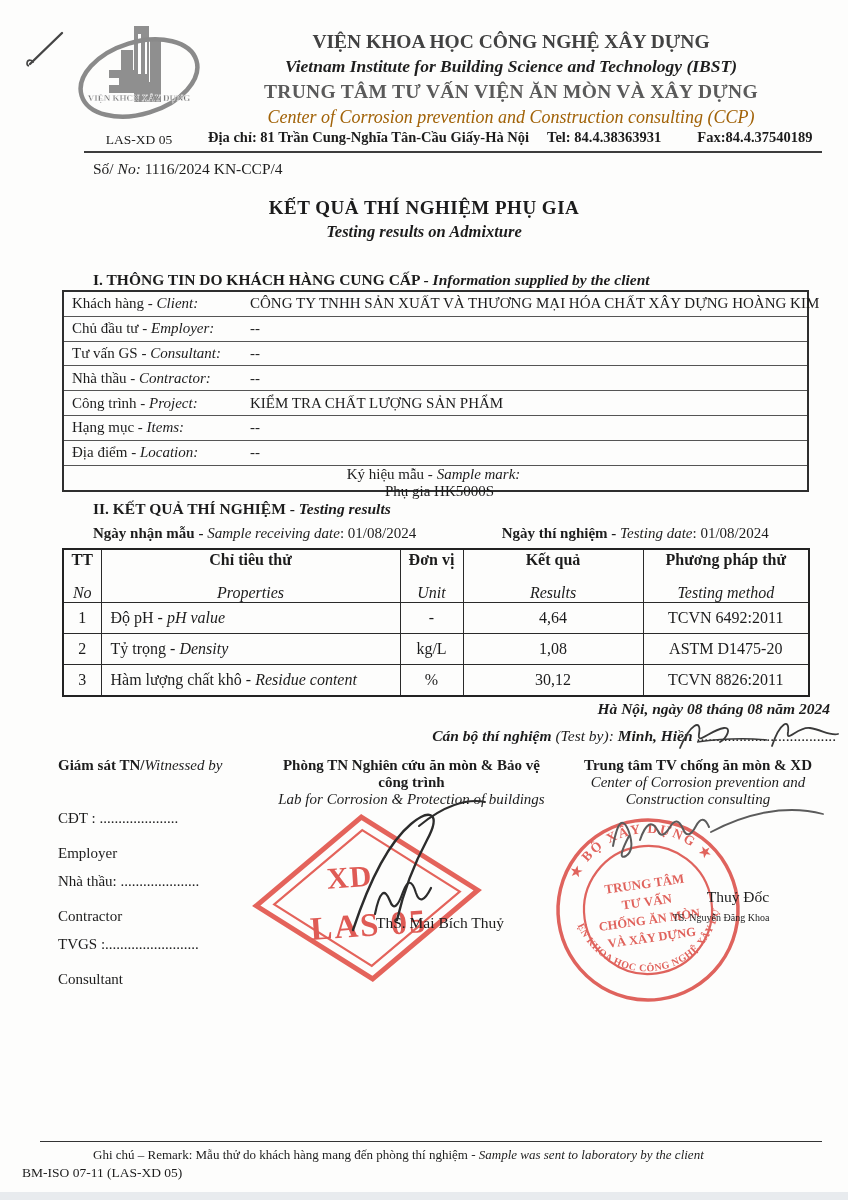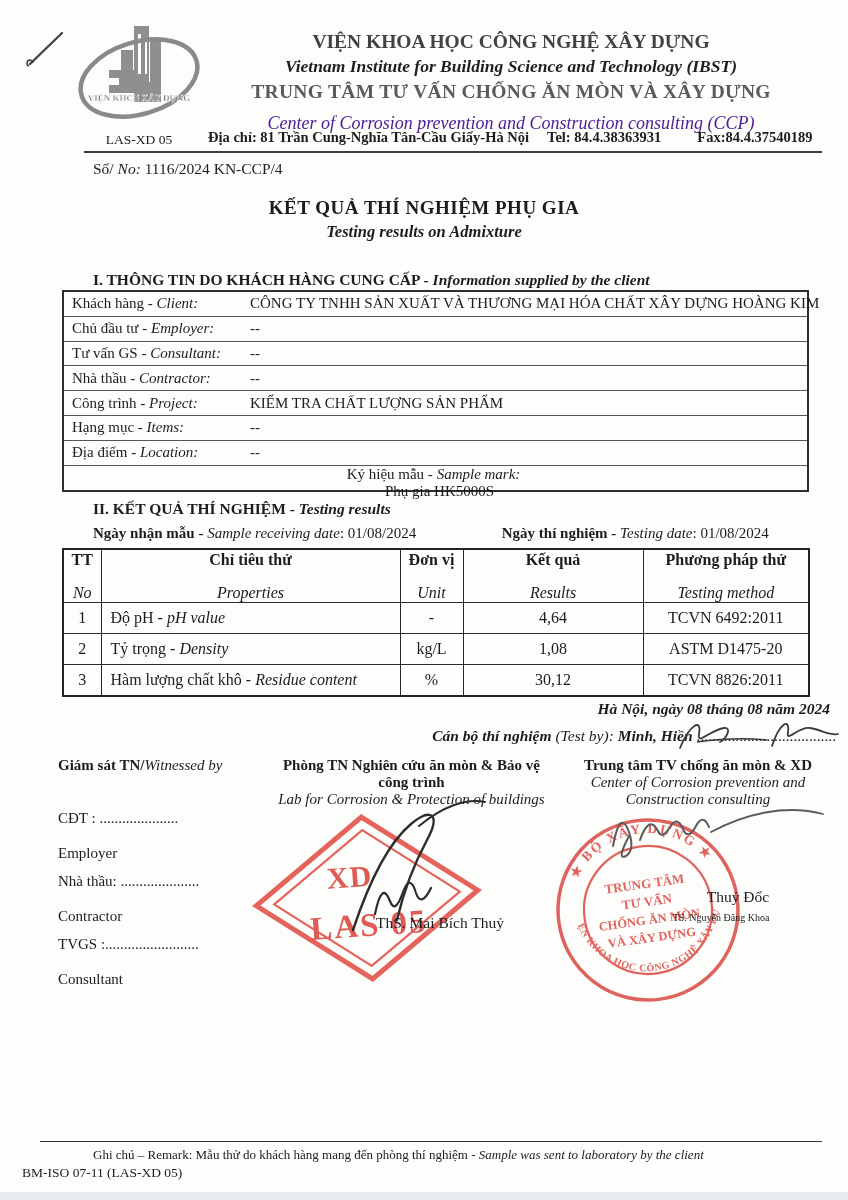--- a/index.html
+++ b/index.html
@@ -8,21 +8,21 @@
   .b{font-weight:bold;}
   .i{font-style:italic;}
   .bi{font-weight:bold;font-style:italic;}
   
   .pen-mark{position:absolute;left:22px;top:24px;}
   .logo{position:absolute;left:76px;top:20px;}
   .head-text{position:absolute;left:195px;top:30px;width:632px;text-align:center;line-height:1.25;}
   .ht1{font-size:19.5px;font-weight:bold;color:#424242;}
   .ht2{font-size:17.5px;font-weight:bold;font-style:italic;color:#1e1e1e;margin-top:2px;}
   .ht3{font-size:19.5px;font-weight:bold;color:#5a5a5a;letter-spacing:.3px;margin-top:2px;}
-  .ht4{font-size:18px;font-style:italic;color:#4c1d95;margin-top:7px;}
+  .ht4{font-size:18px;font-style:italic;color:#a16207;margin-top:1px;}
   .las{position:absolute;left:82px;top:132px;width:114px;text-align:center;font-size:13.5px;}
   .addr{position:absolute;left:208px;top:129px;width:628px;font-size:14.5px;font-weight:bold;white-space:nowrap;}
   .addr .gap1{margin-left:18px;} .addr .gap2{margin-left:36px;}
   .rule1{position:absolute;left:84px;right:26px;top:151px;border-top:2.5px solid #3d3d3d;}
   .sono{position:absolute;left:93px;top:160px;font-size:15.5px;}
   
   .title{position:absolute;left:0;top:197px;width:848px;text-align:center;}
   .title .tl1{font-size:19px;font-weight:bold;letter-spacing:.5px;}
   .title .tl2{font-size:16.5px;font-weight:bold;font-style:italic;margin-top:3px;}
   
@@ -94,21 +94,21 @@
       <rect x="62" y="14" width="3" height="40"></rect>
       <rect x="69" y="22" width="2" height="32"></rect>
     </g>
     <ellipse cx="63" cy="58" rx="60" ry="36" fill="none" stroke="#8a8a8a" stroke-width="4.5" transform="rotate(-17 63 58)"></ellipse>
     <text x="63" y="81" text-anchor="middle" font-size="9" font-weight="bold" fill="#6e6e6e" stroke="#ffffff" stroke-width="0.3">VIỆN KHCN XÂY DỰNG</text>
   </svg>
 
   <div class="head-text">
     <div class="ht1">VIỆN KHOA HỌC CÔNG NGHỆ XÂY DỰNG</div>
     <div class="ht2">Vietnam Institute for Building Science and Technology (IBST)</div>
-    <div class="ht3">TRUNG TÂM TƯ VẤN CHỐNG ĂN MÒN VÀ XÂY DỰNG</div>
+    <div class="ht3">TRUNG TÂM TƯ VẤN VIỆN ĂN MÒN VÀ XÂY DỰNG</div>
     <div class="ht4">Center of Corrosion prevention and Construction consulting (CCP)</div>
   </div>
 
   <div class="las">LAS-XD 05</div>
   <div class="addr">
     <span>Địa chỉ: 81 Trần Cung-Nghĩa Tân-Cầu Giấy-Hà Nội</span><span class="gap1">Tel: 84.4.38363931</span><span class="gap2">Fax:84.4.37540189</span>
   </div>
   <div class="rule1"></div>
 
   <div class="sono">

